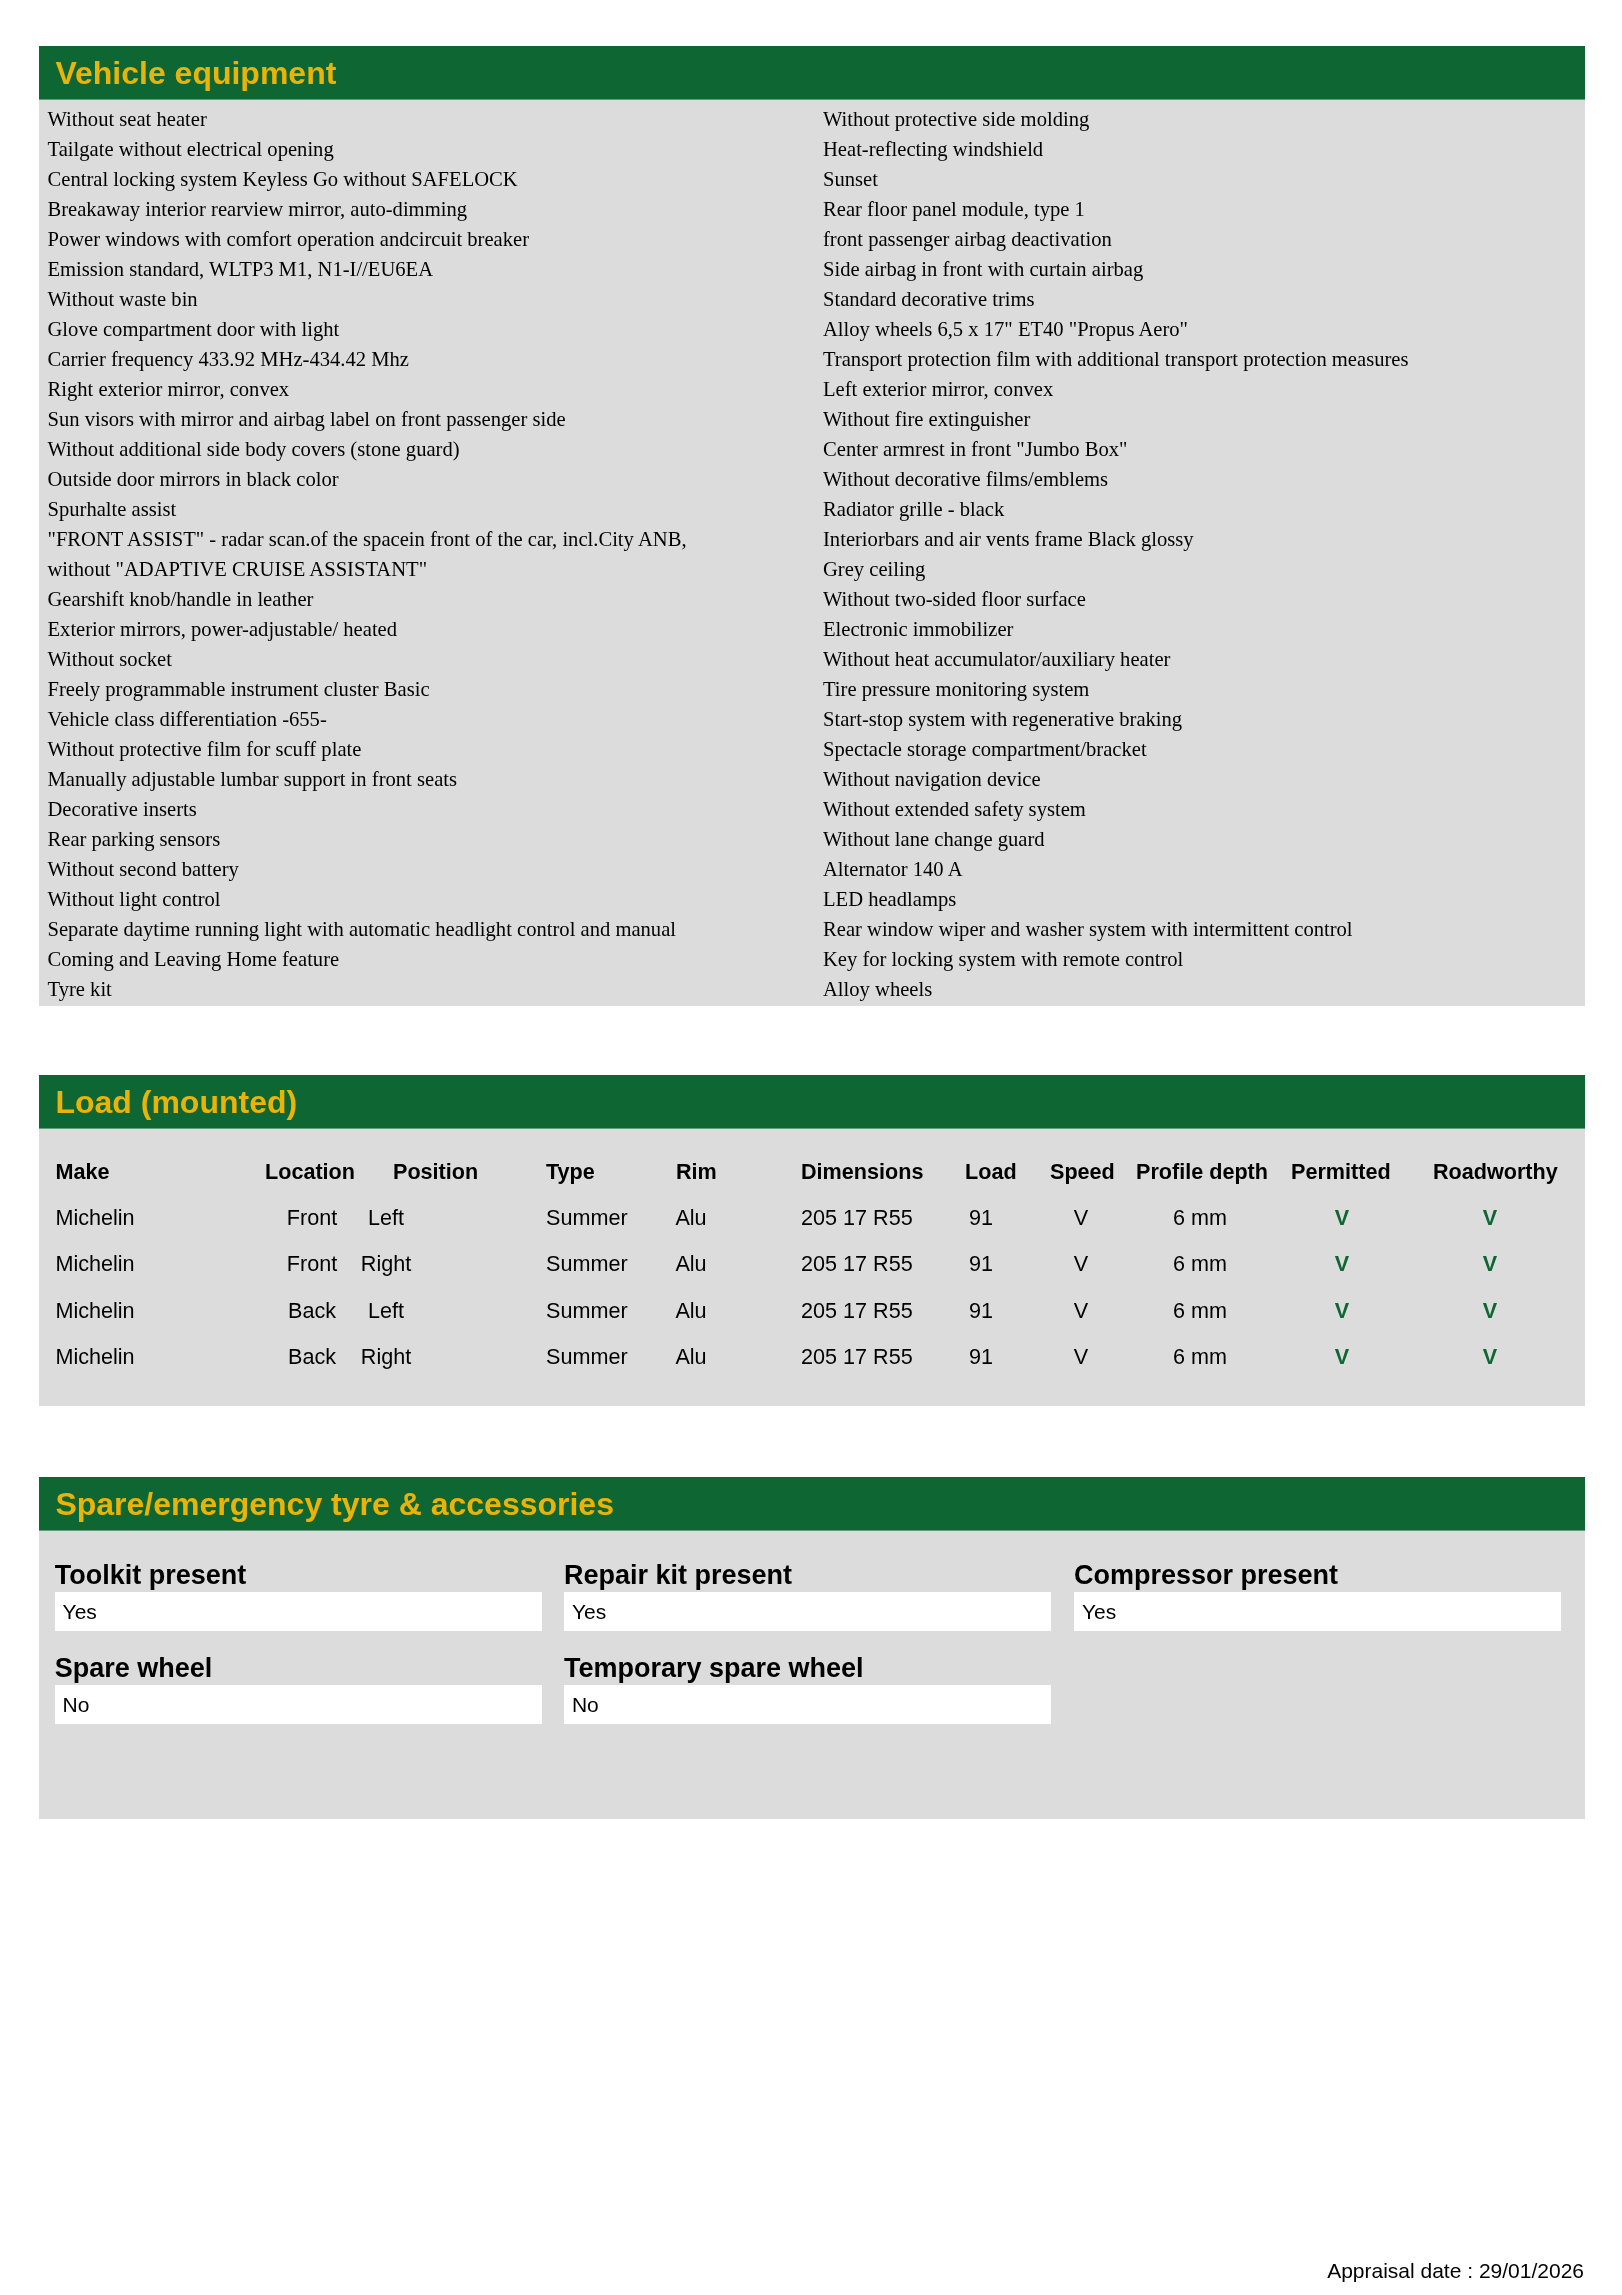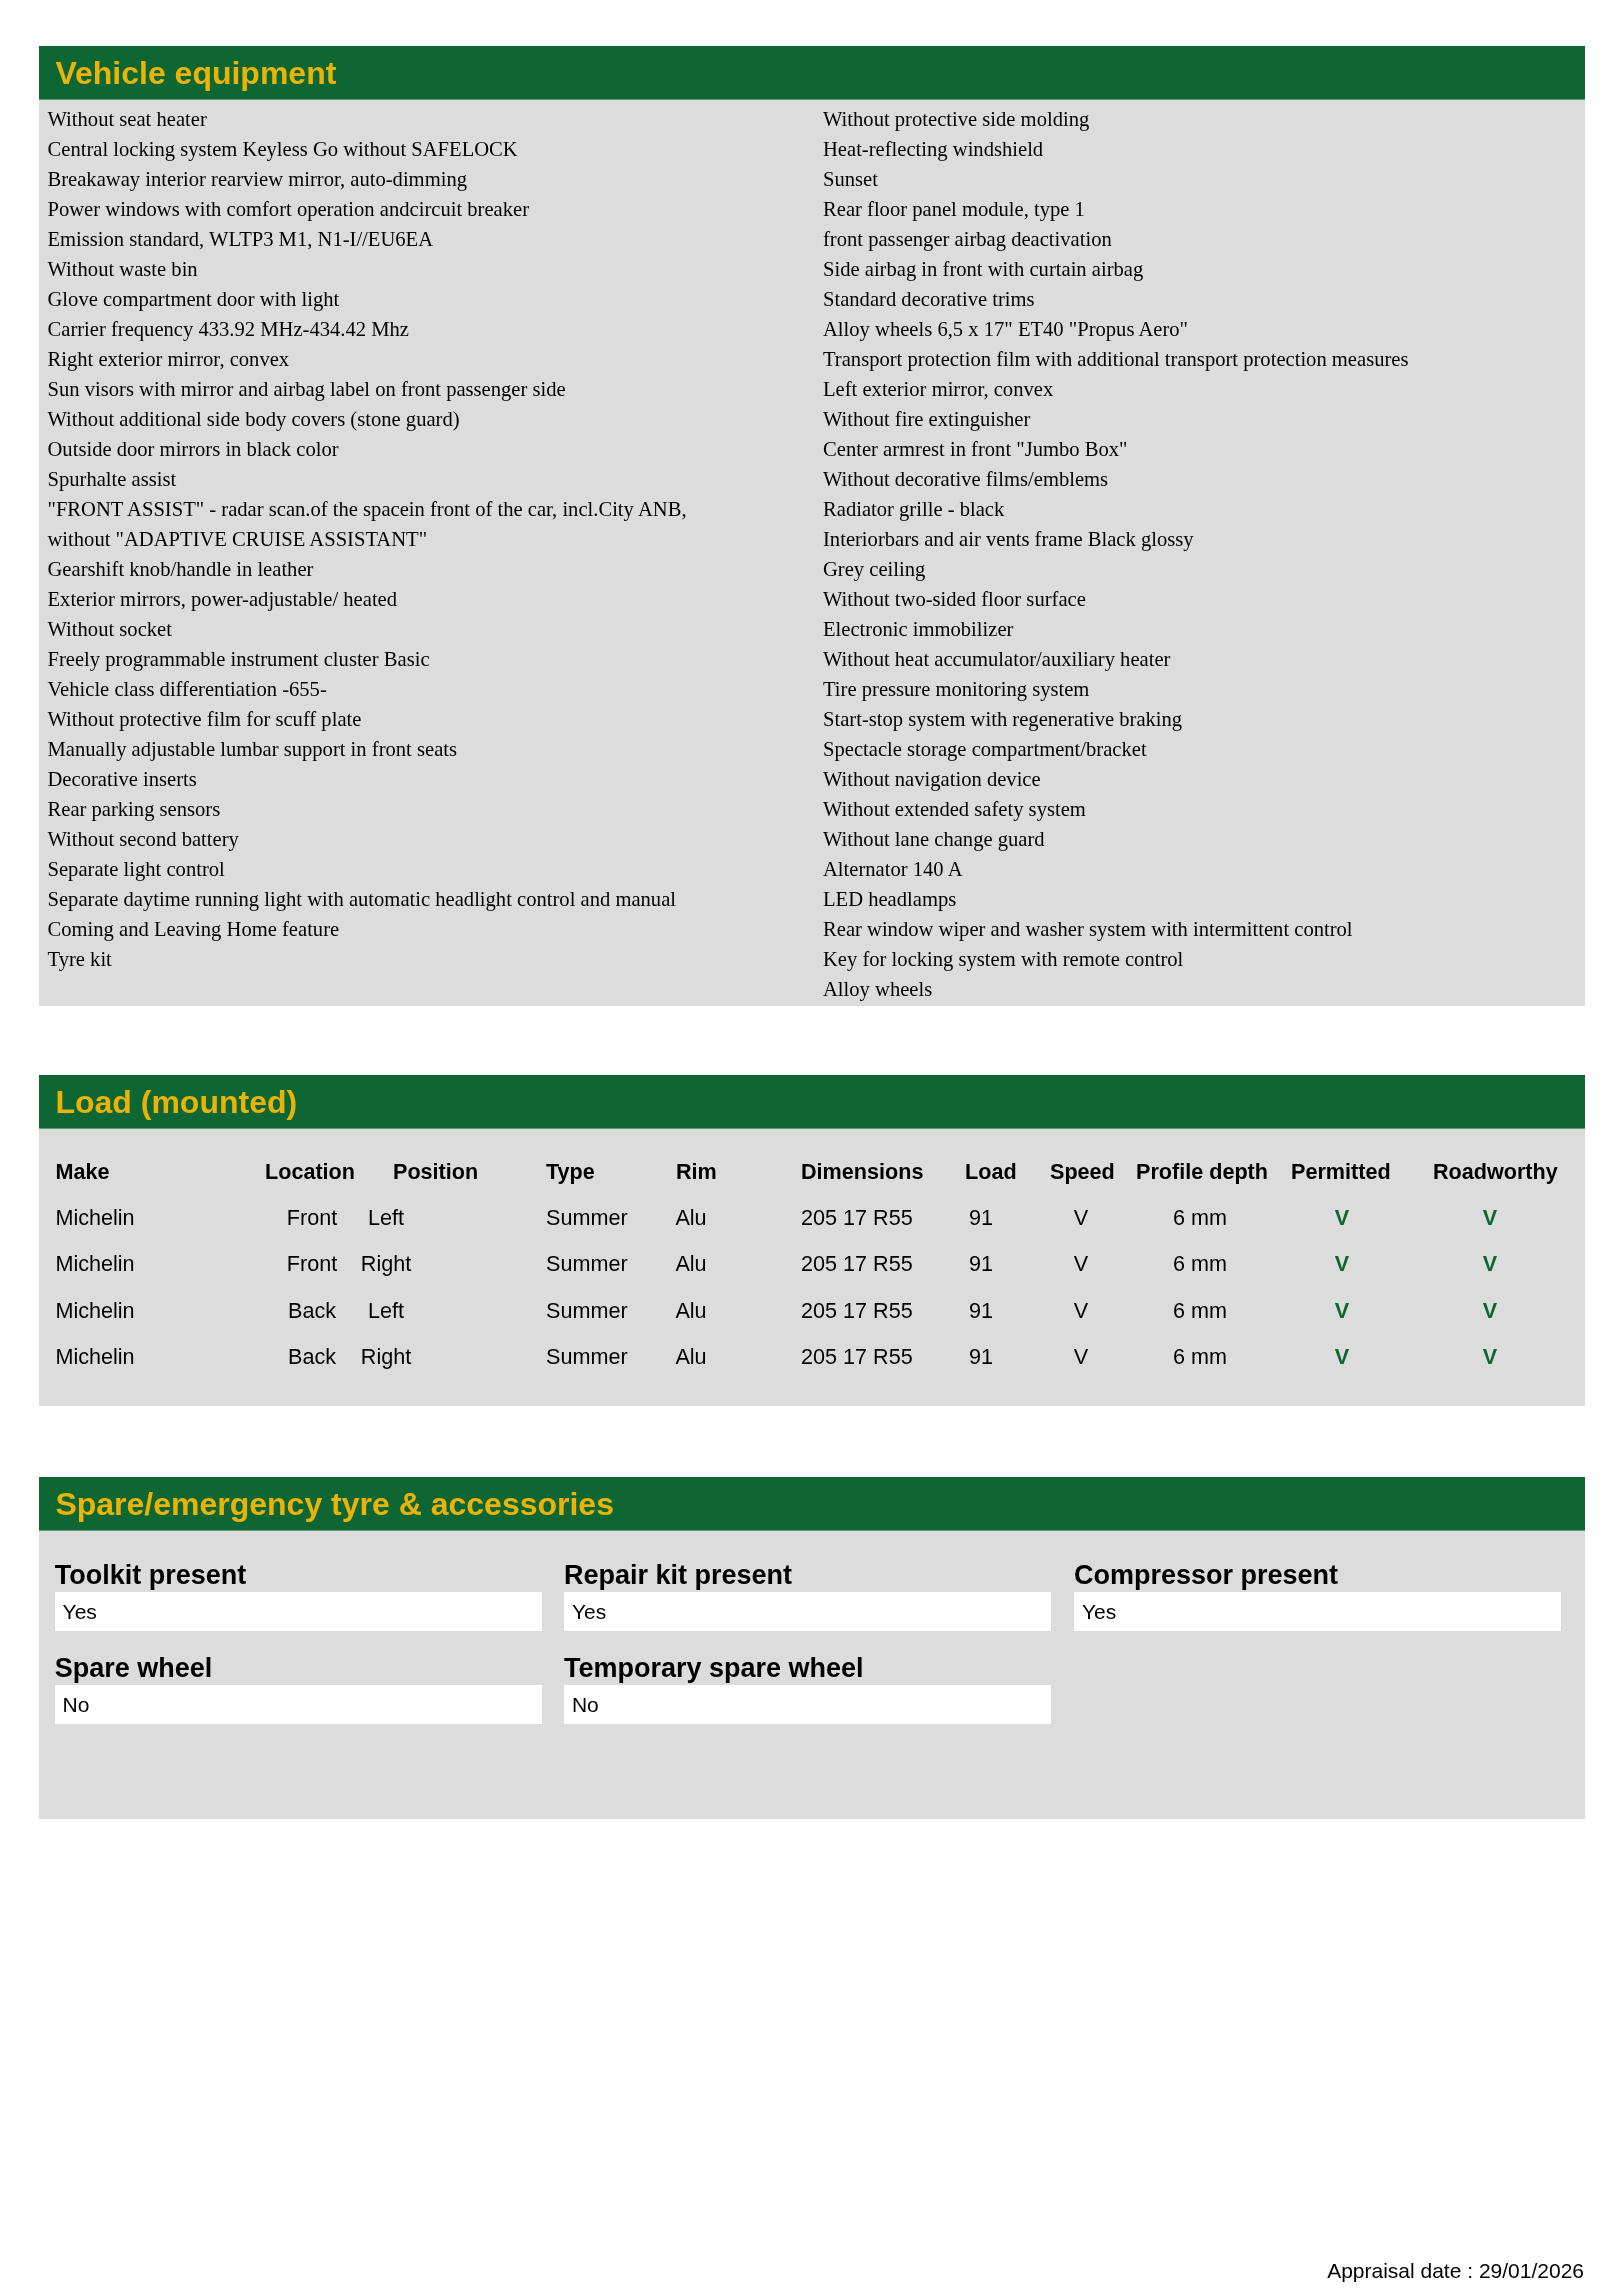--- a/index.html
+++ b/index.html
@@ -37,20 +37,21 @@
   #footer { position:absolute; right:39px; top:2259px; font-size:21px; white-space:nowrap; }
 </style>
 </head>
 <body>
 
 <div class="section" id="equip">
   <div class="sec-header">Vehicle equipment</div>
   <div class="sec-body">
     <div class="equip-col left" id="equip-left">
         <div class="equip-item">Without seat heater</div>
+        <div class="equip-item">Tailgate without electrical opening</div>
         <div class="equip-item">Central locking system Keyless Go without SAFELOCK</div>
         <div class="equip-item">Breakaway interior rearview mirror, auto-dimming</div>
         <div class="equip-item">Power windows with comfort operation andcircuit breaker</div>
         <div class="equip-item">Emission standard, WLTP3 M1, N1-I//EU6EA</div>
         <div class="equip-item">Without waste bin</div>
         <div class="equip-item">Glove compartment door with light</div>
         <div class="equip-item">Carrier frequency 433.92 MHz-434.42 Mhz</div>
         <div class="equip-item">Right exterior mirror, convex</div>
         <div class="equip-item">Sun visors with mirror and airbag label on front passenger side</div>
         <div class="equip-item">Without additional side body covers (stone guard)</div>
@@ -61,21 +62,21 @@
         <div class="equip-item">Gearshift knob/handle in leather</div>
         <div class="equip-item">Exterior mirrors, power-adjustable/ heated</div>
         <div class="equip-item">Without socket</div>
         <div class="equip-item">Freely programmable instrument cluster Basic</div>
         <div class="equip-item">Vehicle class differentiation -655-</div>
         <div class="equip-item">Without protective film for scuff plate</div>
         <div class="equip-item">Manually adjustable lumbar support in front seats</div>
         <div class="equip-item">Decorative inserts</div>
         <div class="equip-item">Rear parking sensors</div>
         <div class="equip-item">Without second battery</div>
-        <div class="equip-item">Separate light control</div>
+        <div class="equip-item">Without light control</div>
         <div class="equip-item">Separate daytime running light with automatic headlight control and manual</div>
         <div class="equip-item">Coming and Leaving Home feature</div>
         <div class="equip-item">Tyre kit</div>
       </div>
     <div class="equip-col right" id="equip-right">
         <div class="equip-item">Without protective side molding</div>
         <div class="equip-item">Heat-reflecting windshield</div>
         <div class="equip-item">Sunset</div>
         <div class="equip-item">Rear floor panel module, type 1</div>
         <div class="equip-item">front passenger airbag deactivation</div>

